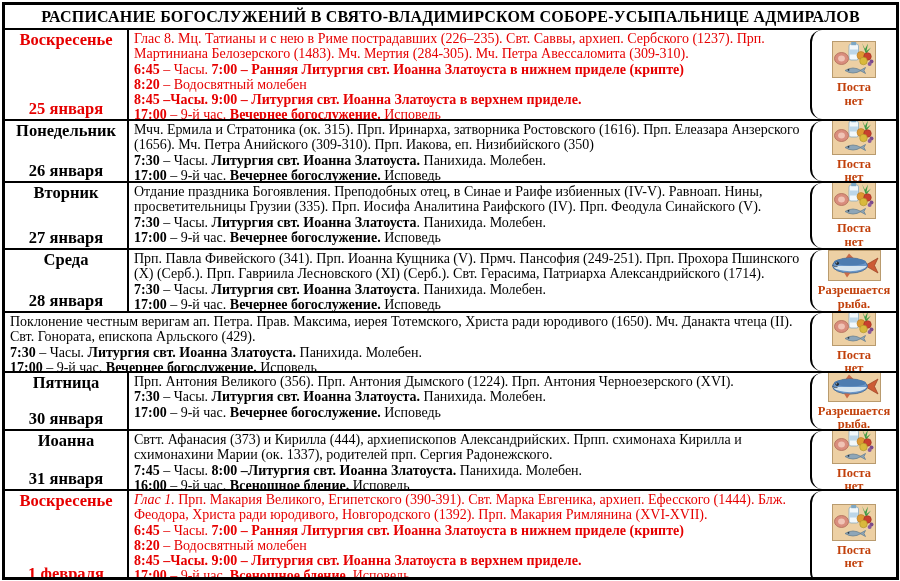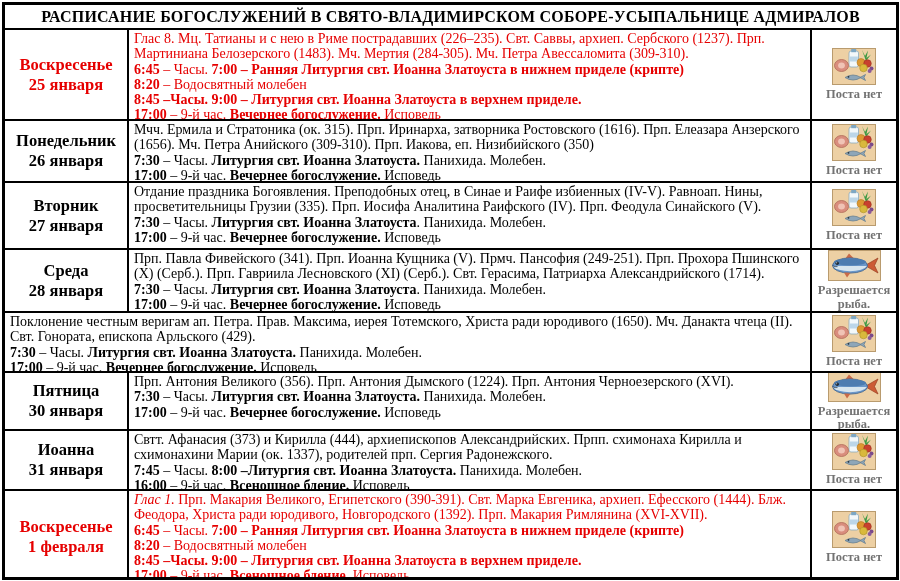--- a/index.html
+++ b/index.html
@@ -10,26 +10,26 @@
   .row{box-sizing:border-box;display:flex;border-bottom:2px solid #000;flex:0 0 auto;overflow:hidden;}
   .row:nth-child(1){height:91px;}
   .row:nth-child(2){height:62px;}
   .row:nth-child(3){height:67px;}
   .row:nth-child(4){height:63px;}
   .row:nth-child(5){height:60px;}
   .row:nth-child(6){height:58px;}
   .row:nth-child(7){height:60px;}
   .row:nth-child(8){flex:1;border-bottom:none;}
   .row.red{color:#e60000;}
-  .day-cell{box-sizing:border-box;width:124px;flex:0 0 124px;border-right:2px solid #000;display:flex;flex-direction:column;align-items:center;justify-content:center;text-align:center;font-weight:bold;font-size:16.5px;line-height:20px;padding:0 2px;}
+  .day-cell{box-sizing:border-box;width:124px;flex:0 0 124px;border-right:2px solid #000;display:flex;flex-direction:column;align-items:center;justify-content:space-between;text-align:center;font-weight:bold;font-size:16.5px;line-height:20px;padding:0 2px;}
   .content-cell{flex:1;padding:1px 4px 0 5px;font-size:14px;line-height:15.3px;overflow:hidden;}
   .content-cell .line{white-space:normal;}
   .content-cell .b{font-weight:bold;}
   .content-cell .i{font-style:italic;}
-  .fast-cell{box-sizing:border-box;width:86px;flex:0 0 86px;border-left:2px solid #000;display:flex;flex-direction:column;align-items:center;justify-content:center;text-align:center;font-weight:bold;font-size:12.5px;line-height:13.5px;color:#737373;padding:2px 6px;}
+  .fast-cell{box-sizing:border-box;width:86px;flex:0 0 86px;border-left:2px solid #000;display:flex;flex-direction:column;align-items:center;justify-content:center;text-align:center;font-weight:bold;font-size:12.5px;line-height:13.5px;color:#c2410c;padding:2px 17px;border-radius:12px;}
   .fast-icon{display:flex;align-items:center;justify-content:center;margin-bottom:3px;}
   .fast-icon svg{display:block;}
 </style>
 </head>
 <body>
 
 <div class="table">
   <div class="title">РАСПИСАНИЕ БОГОСЛУЖЕНИЙ В СВЯТО-ВЛАДИМИРСКОМ СОБОРЕ-УСЫПАЛЬНИЦЕ АДМИРАЛОВ</div>
   <div class="body">
       <div class="row red">

